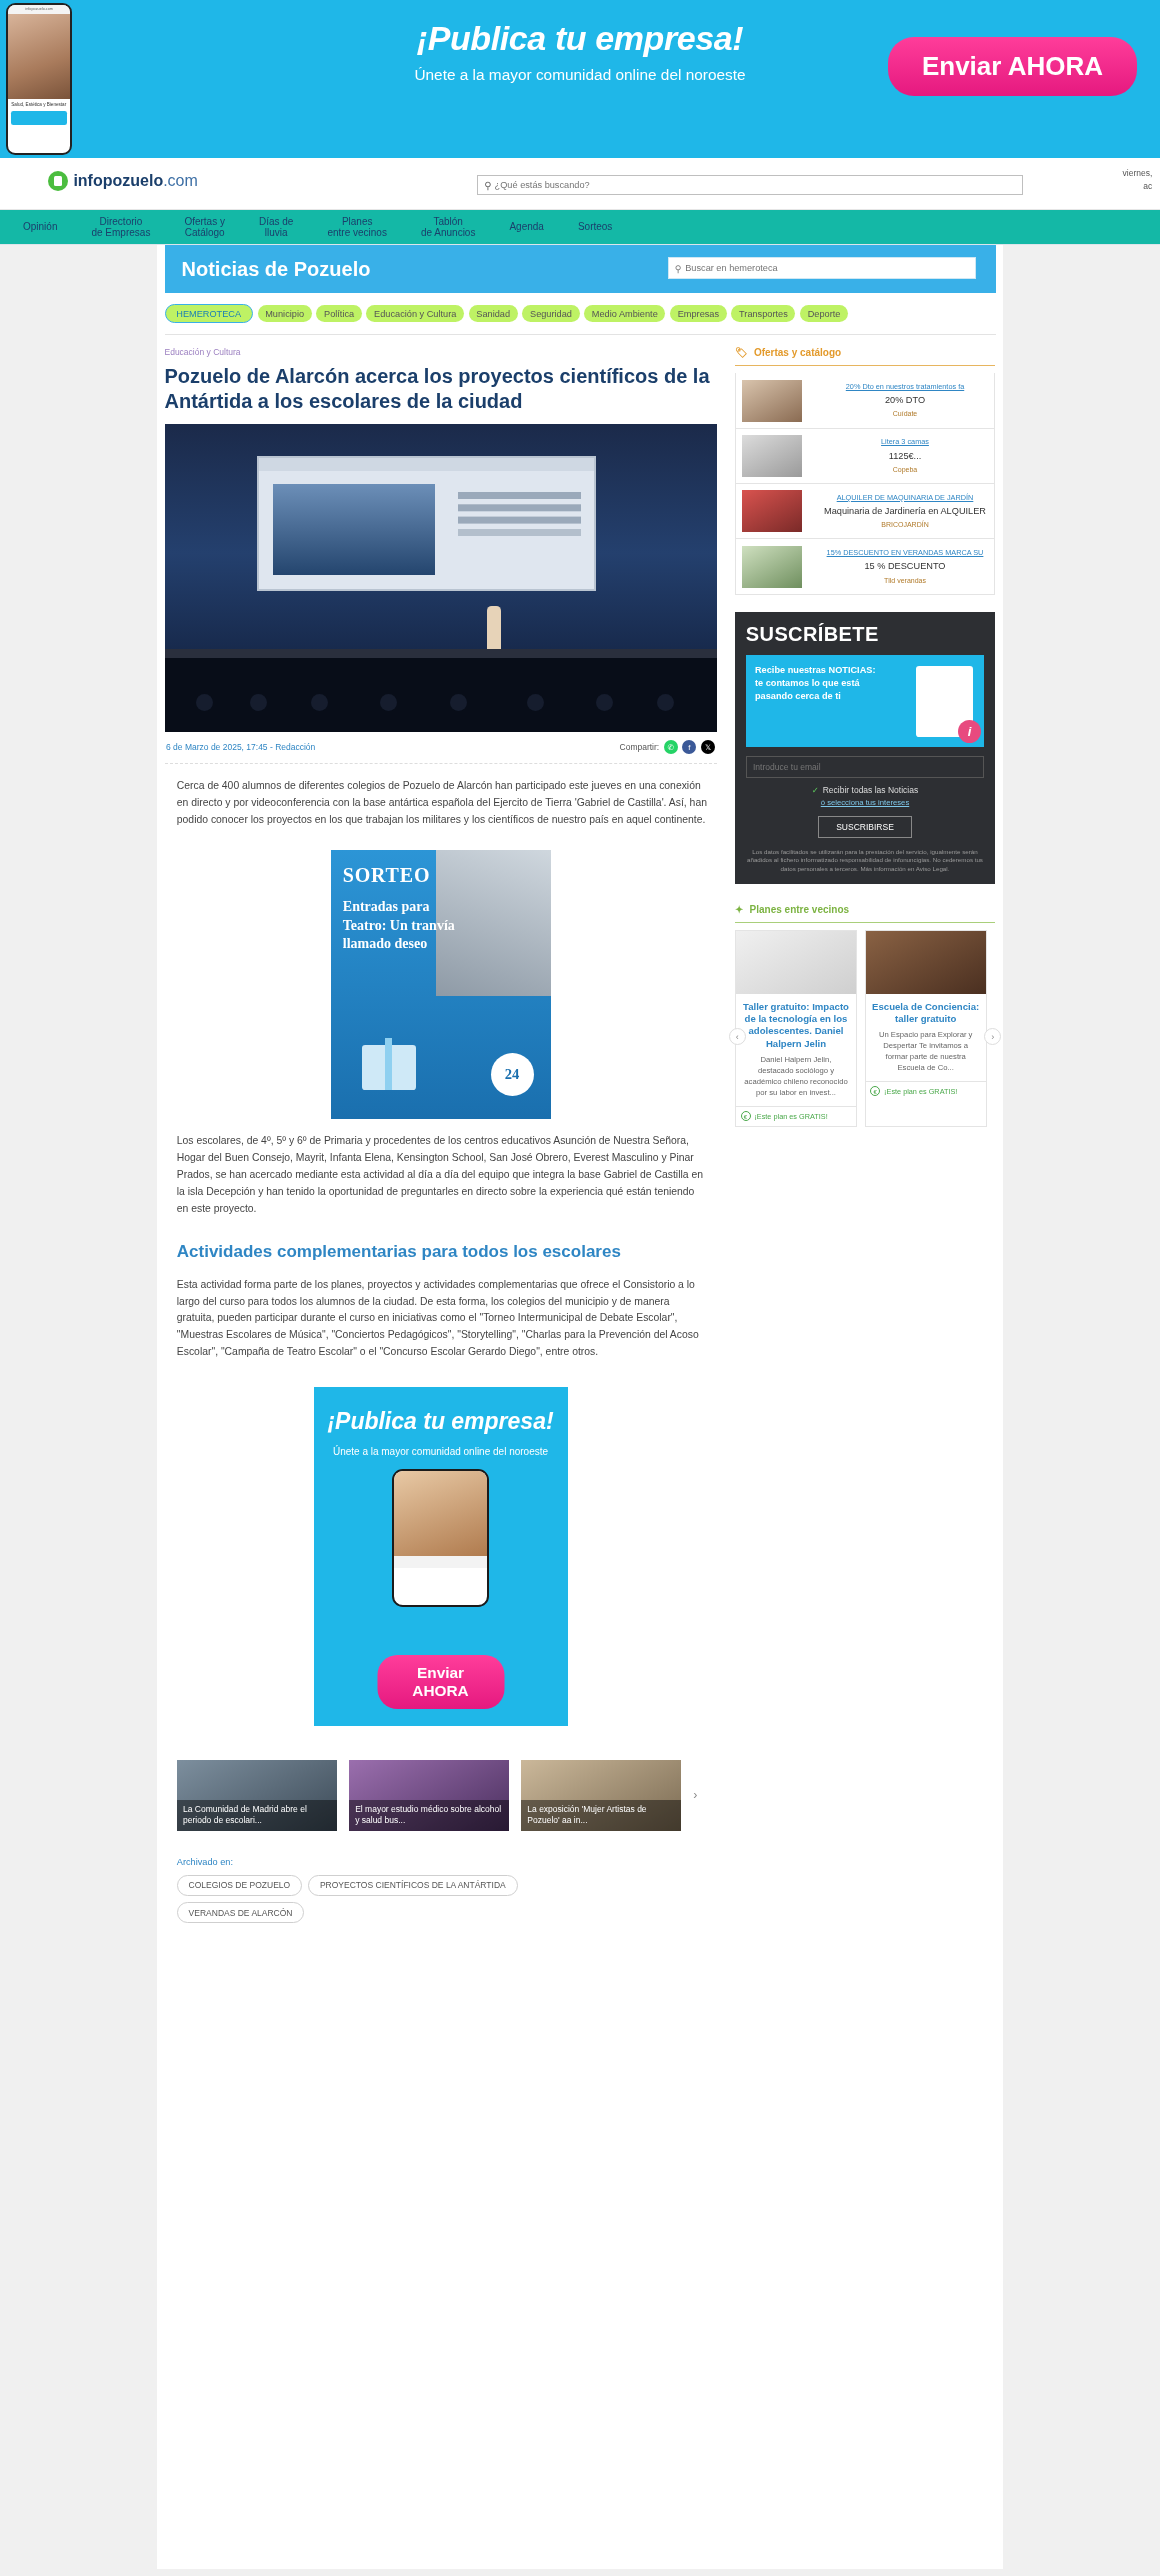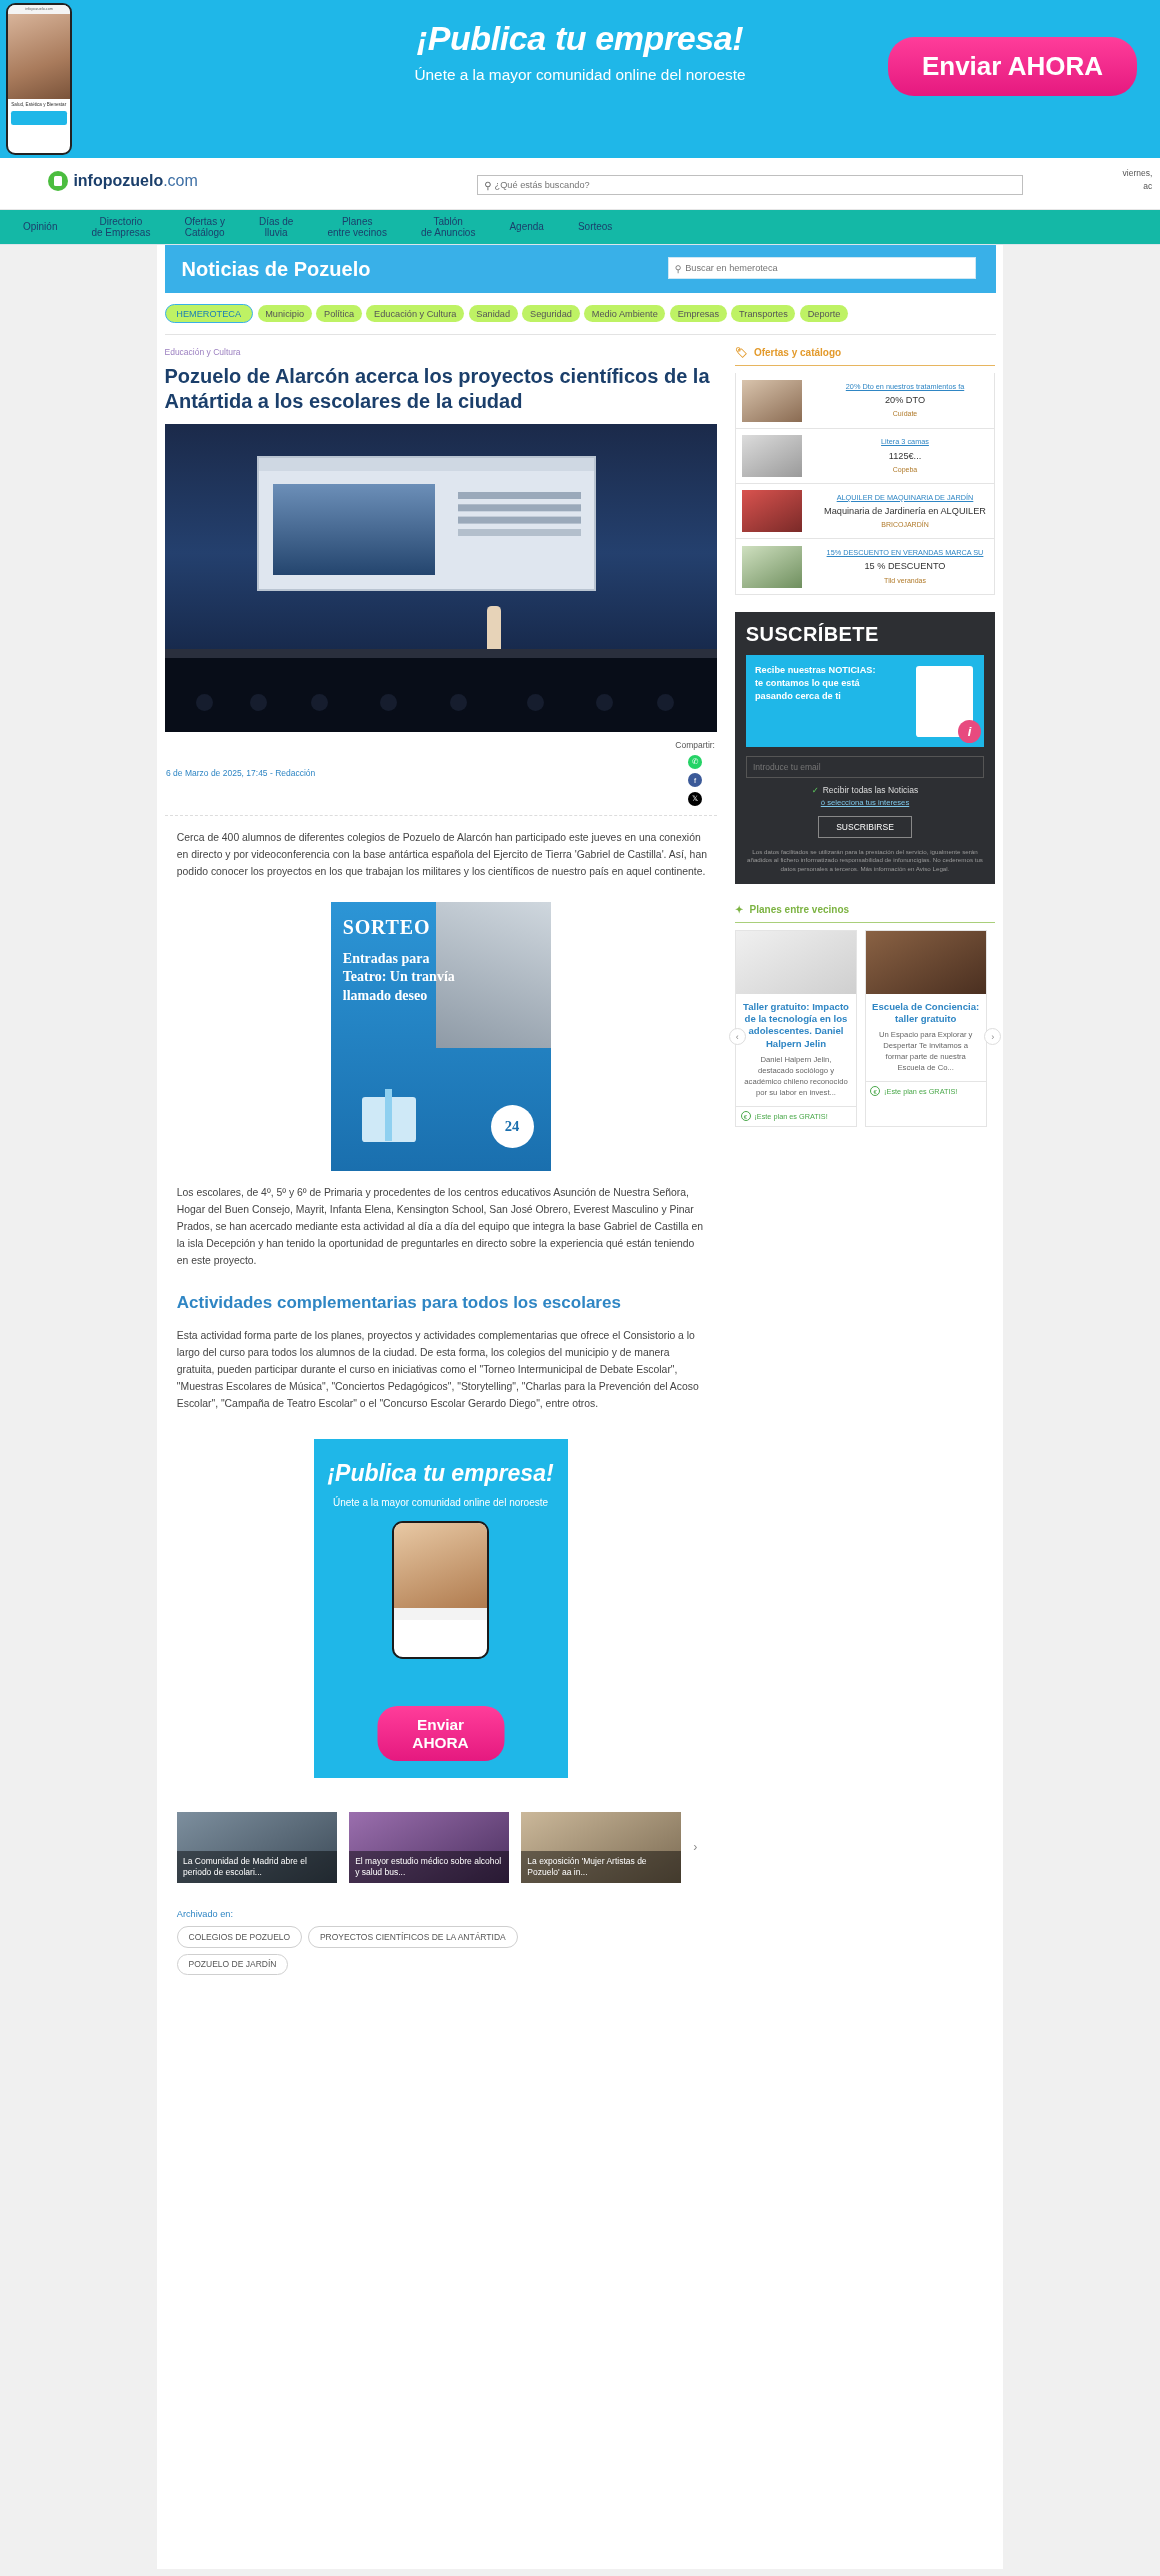--- a/index.html
+++ b/index.html
@@ -238,21 +238,21 @@
   .art-hero .head {
     position: absolute; bottom: 21.5px; width: 17px; height: 17px;
     border-radius: 50%; background: #161d2e;
   }
   .art-meta {
     display: flex; align-items: center; justify-content: space-between;
     padding: 7.7px 1.5px 9.2px;
     border-bottom: 0.8px dashed #ddd;
   }
   .art-date { font-size: 8.5px; color: #2f86c4; }
-  .share { display: flex; align-items: center; gap: 4.6px; font-size: 8.5px; color: #555; flex-direction: column; }
+  .share { display: flex; align-items: center; gap: 4.6px; font-size: 8.5px; color: #555; }
   .sh-ico {
     width: 14px; height: 14px; border-radius: 50%; color: #fff;
     font-size: 7.7px; display: flex; align-items: center; justify-content: center;
     cursor: pointer;
   }
   .sh-wa { background: #25d366; }
   .sh-fb { background: #3b5998; }
   .sh-x  { background: #000; }
 
   .art-body p {
@@ -598,21 +598,21 @@
           <div class="rel-arrow">›</div>
         </div>
 
         <div class="archivado">
           <div class="lbl">Archivado en:</div>
           <div class="tags">
             <div class="tag-chip">COLEGIOS DE POZUELO</div>
             <div class="tag-chip">PROYECTOS CIENTÍFICOS DE LA ANTÁRTIDA</div>
           </div>
           <div class="tags" style="margin-top:6.2px">
-            <div class="tag-chip">POZUELO DE JARDÍN</div>
+            <div class="tag-chip">VERANDAS DE ALARCÓN</div>
           </div>
         </div>
       </div>
 
       <div class="col-side">
 
         <div class="side-head">
           <span>🏷</span>
           <span>Ofertas y catálogo</span>
         </div>

